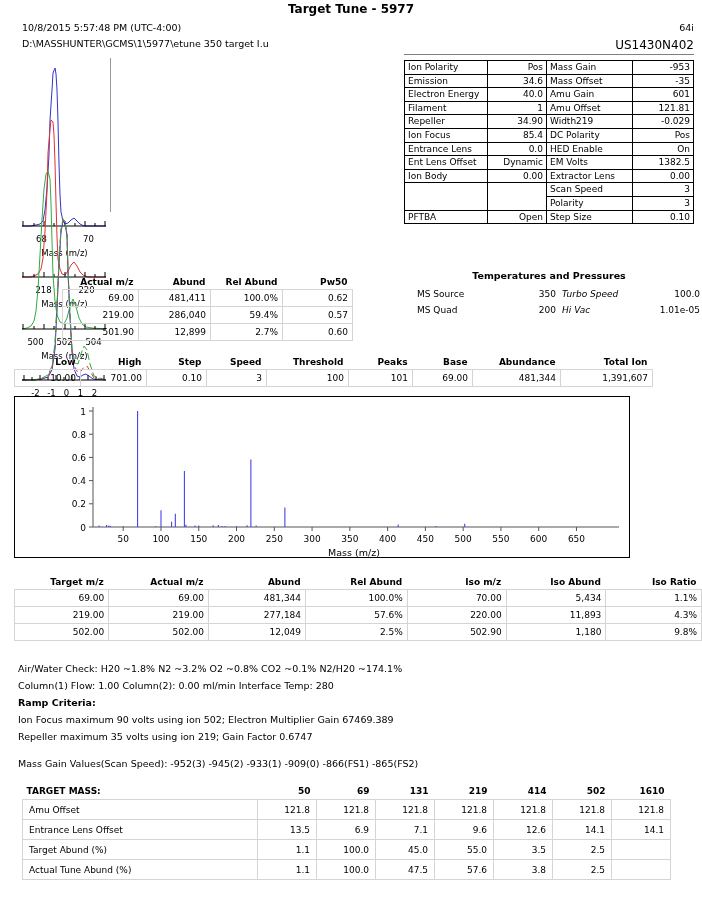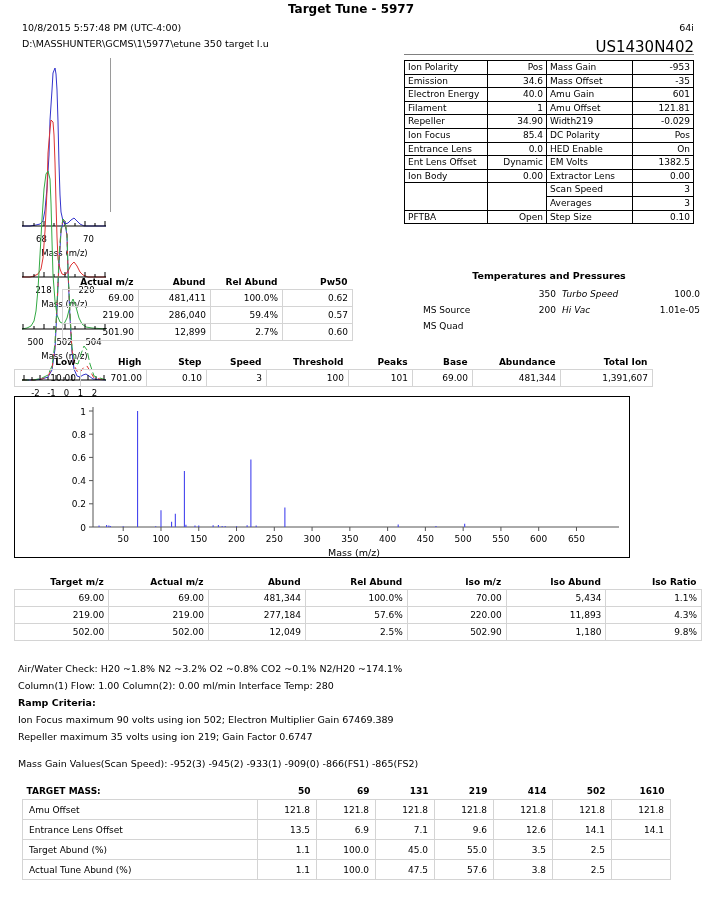--- a/index.html
+++ b/index.html
@@ -22,21 +22,21 @@
   .title {
     position: absolute;
     top: 2px; left: 0; width: 702px;
     text-align: center;
     font-size: 12px;
     font-weight: bold;
   }
   .hdr-left-1 { position: absolute; top: 22px; left: 22px; font-size: 9.5px; }
   .hdr-left-2 { position: absolute; top: 38px; left: 22px; font-size: 9.5px; }
   .hdr-right-1 { position: absolute; top: 22px; right: 8px; font-size: 9.5px; }
-  .hdr-right-2 { position: absolute; top: 38px; right: 8px; font-size: 15px; }
+  .hdr-right-2 { position: absolute; top: 38px; right: 8px; font-size: 12px; }
   .hdr-rule {
     position: absolute; top: 54px; left: 404px; width: 290px;
     border-top: 1px solid #808080;
   }
 
   
   .profiles {
     position: absolute;
     top: 58px; left: 18px;
     width: 372px; height: 205px;
@@ -85,21 +85,21 @@
   .param-table td.blank { border-left: 1px solid #000; border-right: 1px solid #000;
                           border-top: none; border-bottom: none; }
 
   
   .tp-title {
     position: absolute; top: 270px; left: 404px; width: 290px;
     text-align: center; font-weight: bold; font-size: 9.5px;
   }
   .tp-grid { position: absolute; top: 289px; left: 404px; width: 296px; font-size: 9px; }
   .tp-row { position: relative; height: 16px; }
-  .tp-a { position: absolute; left: 19px; margin-top: 16px; }
+  .tp-a { position: absolute; left: 13px; }
   .tp-b { position: absolute; left: 112px; width: 40px; text-align: right; }
   .tp-c { position: absolute; left: 158px; font-style: italic; }
   .tp-d { position: absolute; left: 230px; width: 66px; text-align: right; }
 
   
   table.dt { border-collapse: collapse; font-size: 9px; }
   table.dt th {
     font-weight: bold; font-size: 9px;
     padding: 0 5px 2px 5px;
     text-align: right;
@@ -351,21 +351,21 @@
         </tr>
         <tr>
           <td class="k blank"></td>
           <td class="v blank"></td>
           <td class="k2">Scan Speed</td>
           <td class="v2">3</td>
         </tr>
         <tr>
           <td class="k blank"></td>
           <td class="v blank"></td>
-          <td class="k2">Averages</td>
+          <td class="k2">Polarity</td>
           <td class="v2">3</td>
         </tr>
         <tr>
           <td class="k">PFTBA</td>
           <td class="v">Open</td>
           <td class="k2">Step Size</td>
           <td class="v2">0.10</td>
         </tr>
       </tbody>
   </table>

